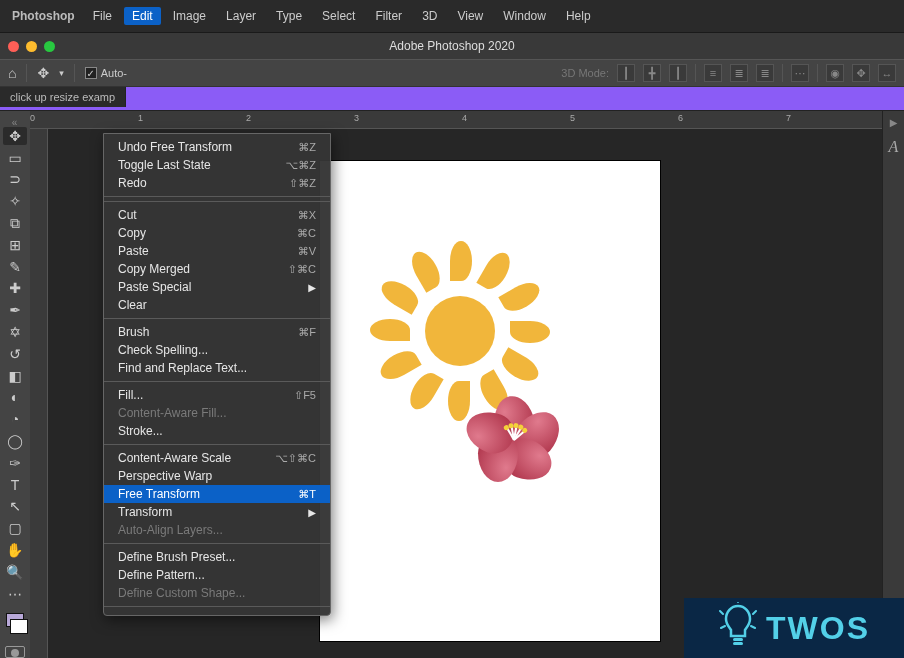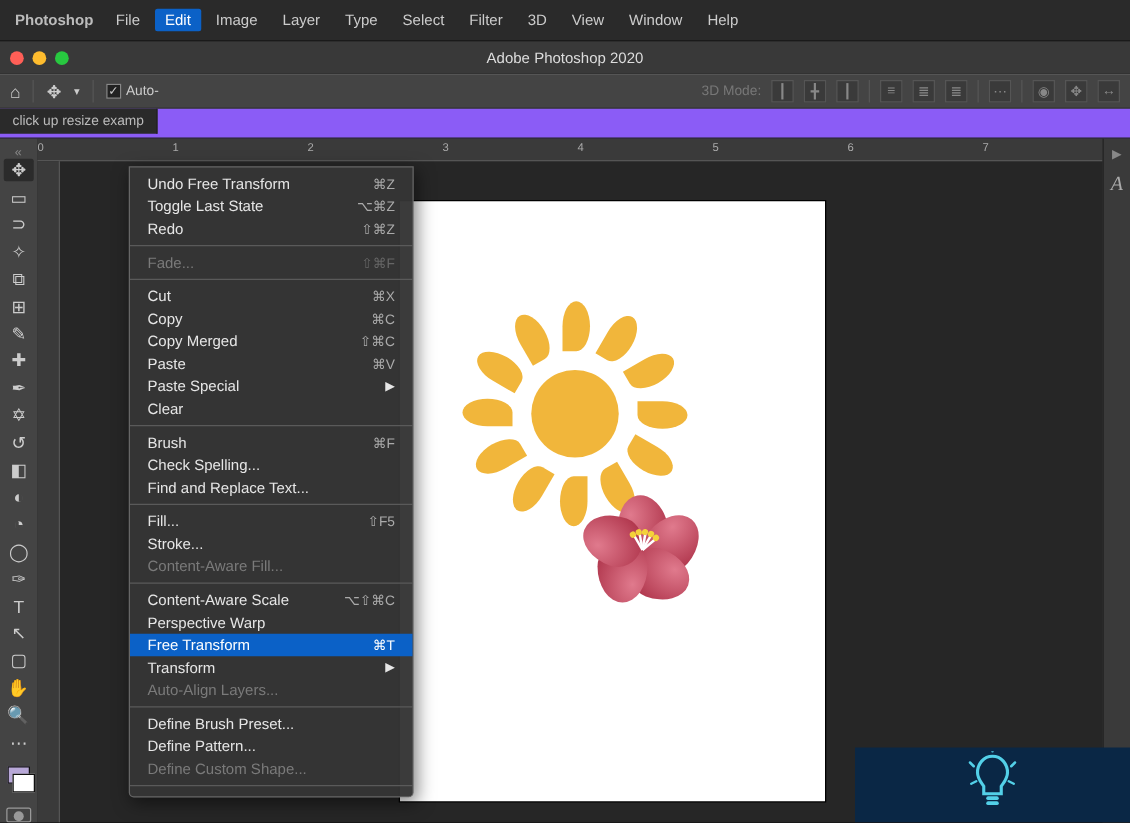--- a/index.html
+++ b/index.html
@@ -205,42 +205,38 @@
         </div>
         <div class="row">
           <span>Toggle Last State</span>
           <span class="short">⌥⌘Z</span>
         </div>
         <div class="row">
           <span>Redo</span>
           <span class="short">⇧⌘Z</span>
         </div>
         <div class="sep"></div>
-        <div class="row dis">
-          <span>Fade...</span>
-          <span class="short">⇧⌘F</span>
-        </div>
         <div class="sep"></div>
         <div class="row">
           <span>Cut</span>
           <span class="short">⌘X</span>
         </div>
         <div class="row">
           <span>Copy</span>
           <span class="short">⌘C</span>
         </div>
         <div class="row">
+          <span>Paste</span>
+          <span class="short">⌘V</span>
+        </div>
+        <div class="row">
           <span>Copy Merged</span>
           <span class="short">⇧⌘C</span>
         </div>
         <div class="row">
-          <span>Paste</span>
-          <span class="short">⌘V</span>
-        </div>
-        <div class="row">
           <span>Paste Special</span>
           <span class="arrow">▶</span>
         </div>
         <div class="row">
           <span>Clear</span>
           <span class="short"></span>
         </div>
         <div class="sep"></div>
         <div class="row">
           <span>Brush</span>
@@ -252,26 +248,26 @@
         </div>
         <div class="row">
           <span>Find and Replace Text...</span>
           <span class="short"></span>
         </div>
         <div class="sep"></div>
         <div class="row">
           <span>Fill...</span>
           <span class="short">⇧F5</span>
         </div>
-        <div class="row">
-          <span>Stroke...</span>
-          <span class="short"></span>
-        </div>
         <div class="row dis">
           <span>Content-Aware Fill...</span>
+          <span class="short"></span>
+        </div>
+        <div class="row">
+          <span>Stroke...</span>
           <span class="short"></span>
         </div>
         <div class="sep"></div>
         <div class="row">
           <span>Content-Aware Scale</span>
           <span class="short">⌥⇧⌘C</span>
         </div>
         <div class="row">
           <span>Perspective Warp</span>
           <span class="short"></span>
@@ -309,13 +305,14 @@
 
 <div class="watermark">
   <span class="bulb">
     <svg viewBox="0 0 40 46">
         <path d="M20 4 C27 4 32 10 32 17 C32 22 29 25 27 28 L27 34 L13 34 L13 28 C11 25 8 22 8 17 C8 10 13 4 20 4 Z" fill="none" stroke="#53d0e8" stroke-width="2.5"></path>
         <path d="M5 12 L2 9 M35 12 L38 9 M20 0 L20 -3 M7 24 L3 26 M33 24 L37 26" stroke="#53d0e8" stroke-width="2" stroke-linecap="round"></path>
         <rect x="15" y="36" width="10" height="3" rx="1.5" fill="#53d0e8"></rect>
         <rect x="15" y="40" width="10" height="3" rx="1.5" fill="#53d0e8"></rect>
       </svg>
   </span>
+  <span class="txt">TWOS</span>
 </div>
 
 </body></html>

